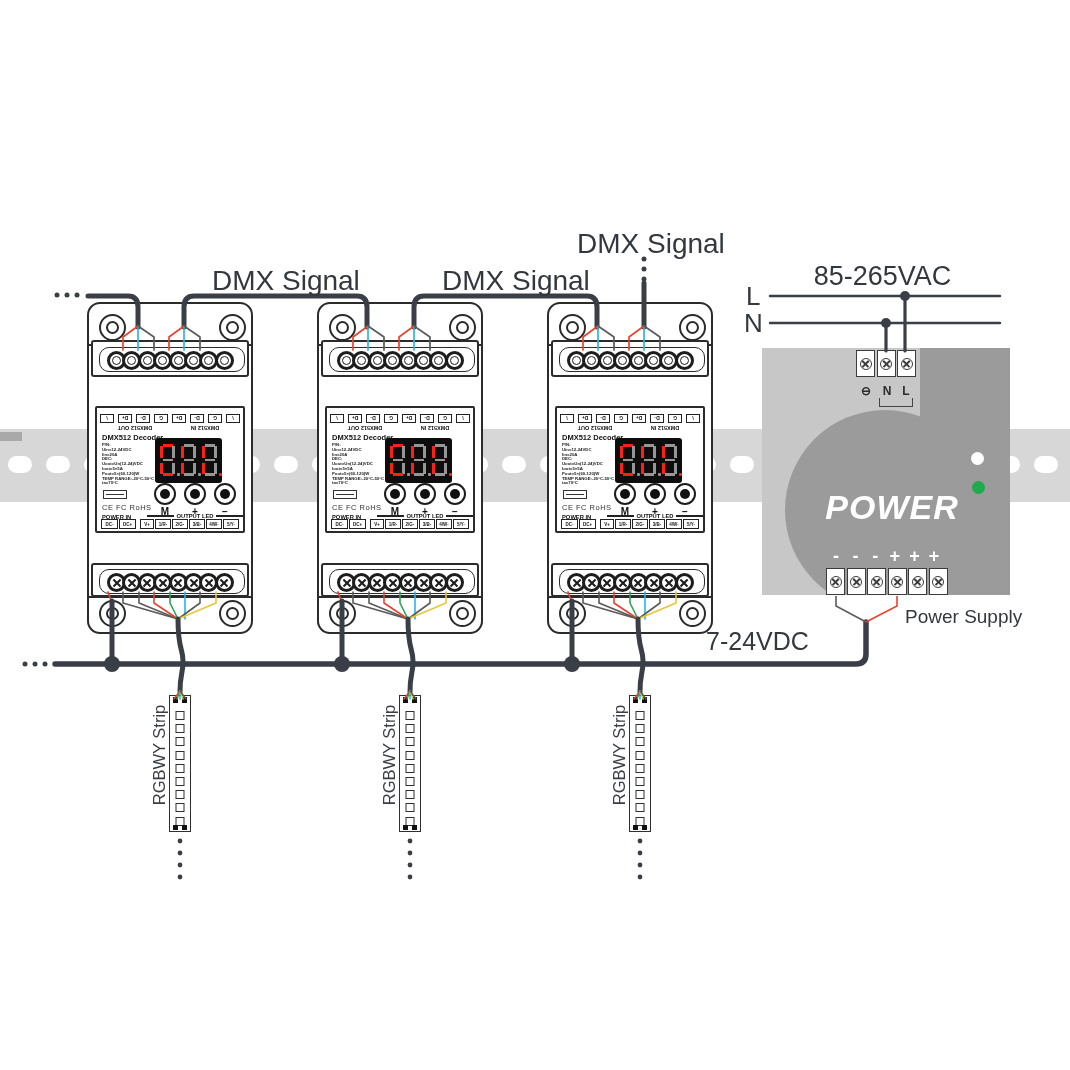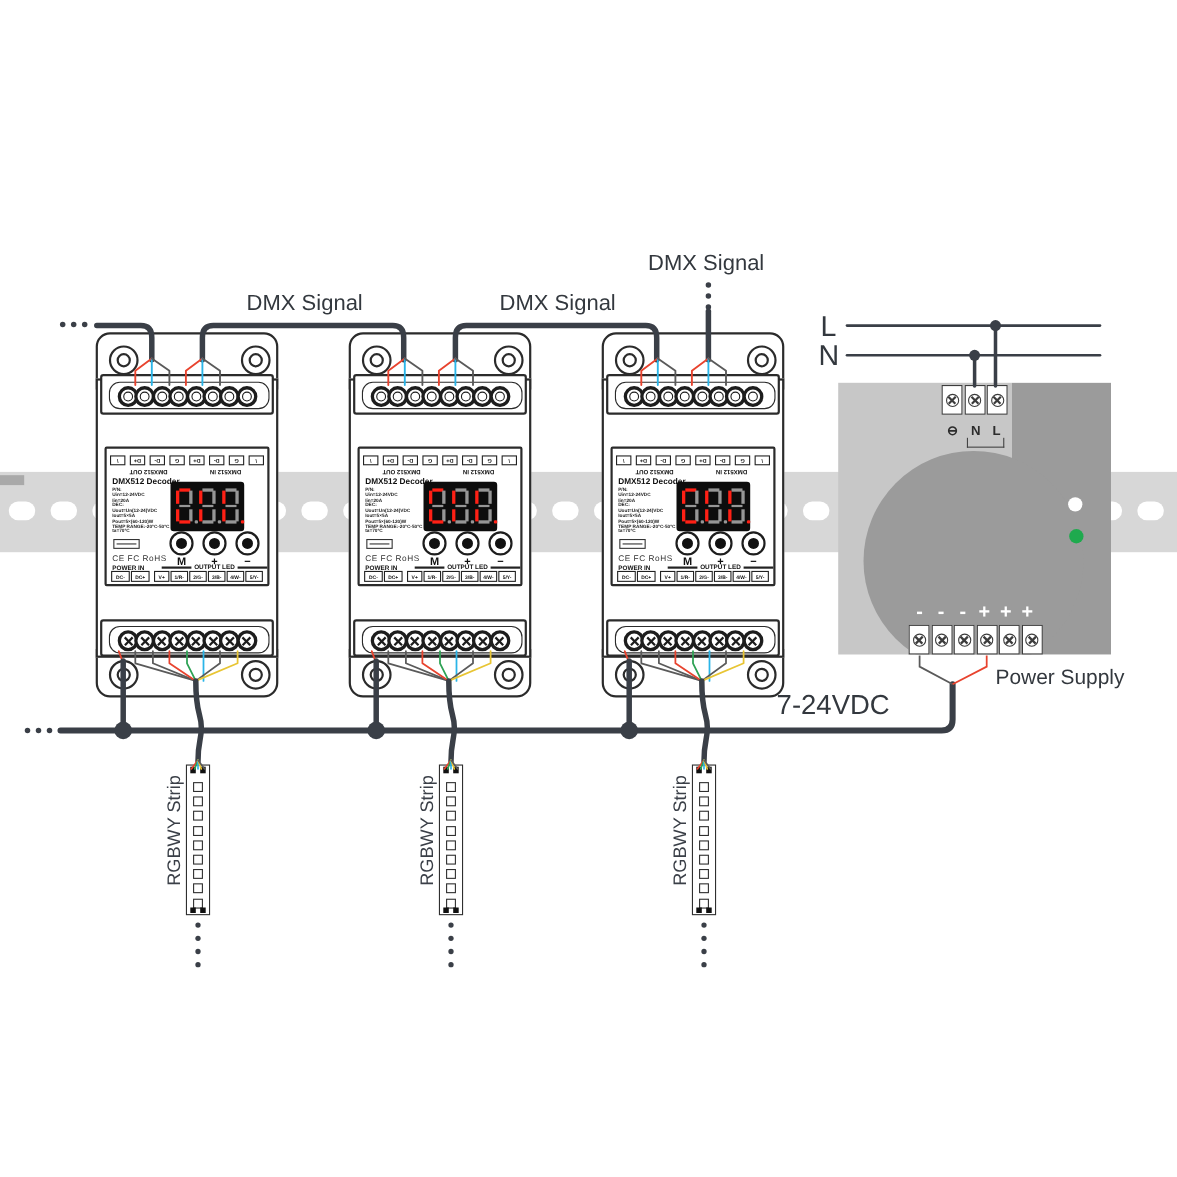--- a/index.html
+++ b/index.html
@@ -5,21 +5,21 @@
   html,body{margin:0;padding:0;background:#fff;}
   #canvas{position:relative;width:1070px;height:1070px;background:#fff;overflow:hidden;
           font-family:"Liberation Sans",sans-serif;color:#33383e;}
   
   #rail{position:absolute;left:0;top:429px;width:1070px;height:73px;background:#d7d7d7;z-index:1;}
   #rail .strip{position:absolute;left:0;right:0;height:9px;background:#a9a9a9;}
   #rail .slot{position:absolute;top:27px;width:24px;height:17px;background:#fff;border-radius:9px;}
   
   .lbl{position:absolute;z-index:4;white-space:nowrap;}
   #title{left:8px;top:205px;font-size:19.5px;letter-spacing:.4px;color:#2e3338;}
-  .dmx-label{font-size:20px;text-align:center;width:130px;}
+  .dmx-label{font-size:28px;text-align:center;width:130px;}
   #ac-label{left:800px;top:261px;width:165px;text-align:center;font-size:27px;}
   #l-label{left:746px;top:281px;font-size:26px;}
   #n-label{left:744px;top:308px;font-size:26px;}
   #dc-label{left:706px;top:627px;font-size:25px;}
   #ps-label{left:905px;top:606px;font-size:19px;}
   #watermark{left:252px;top:497px;font-size:47px;letter-spacing:2.2px;color:#8f8f8f;opacity:.82;z-index:9;}
   
   .decoder{position:absolute;top:302px;width:170px;height:334px;z-index:2;}
   .decoder .ear{position:absolute;left:2px;width:166px;background:#fff;border:2px solid #2b2b2b;box-sizing:border-box;}
   .ear-top{top:0;height:52px;border-radius:13px 13px 0 0;}
@@ -126,28 +126,30 @@
       <div class="slot" style="left: 882px;"></div>
       <div class="slot" style="left: 920px;"></div>
       <div class="slot" style="left: 958px;"></div>
       <div class="slot" style="left: 996px;"></div>
       <div class="slot" style="left: 1034px;"></div>
     </div>
 
   <div class="lbl dmx-label" style="left:212px;top:265px">DMX Signal</div>
   <div class="lbl dmx-label" style="left:442px;top:265px">DMX Signal</div>
   <div class="lbl dmx-label" style="left:577px;top:228px">DMX Signal</div>
+  <div class="lbl" id="ac-label">85-265VAC</div>
   <div class="lbl" id="l-label">L</div>
   <div class="lbl" id="n-label">N</div>
   <div class="lbl" id="dc-label">7-24VDC</div>
   <div class="lbl" id="ps-label">Power Supply</div>
 
   <div id="psu">
     <div class="dark-band"></div>
     <div class="dark-circle"></div>
+    <div class="power-text">POWER</div>
     <div class="led-dot" style="left: 209px; top: 104px; background: rgb(255, 255, 255);"></div>
     <div class="led-dot" style="left: 210px; top: 133px; background: rgb(31, 170, 78);"></div>
   </div>
   <div class="screw-row" style="left:856px;top:350px" id="psu-top-screws">
       <div class="screw">
         <i></i>
         <i></i>
       </div>
       <div class="screw">
         <i></i>

